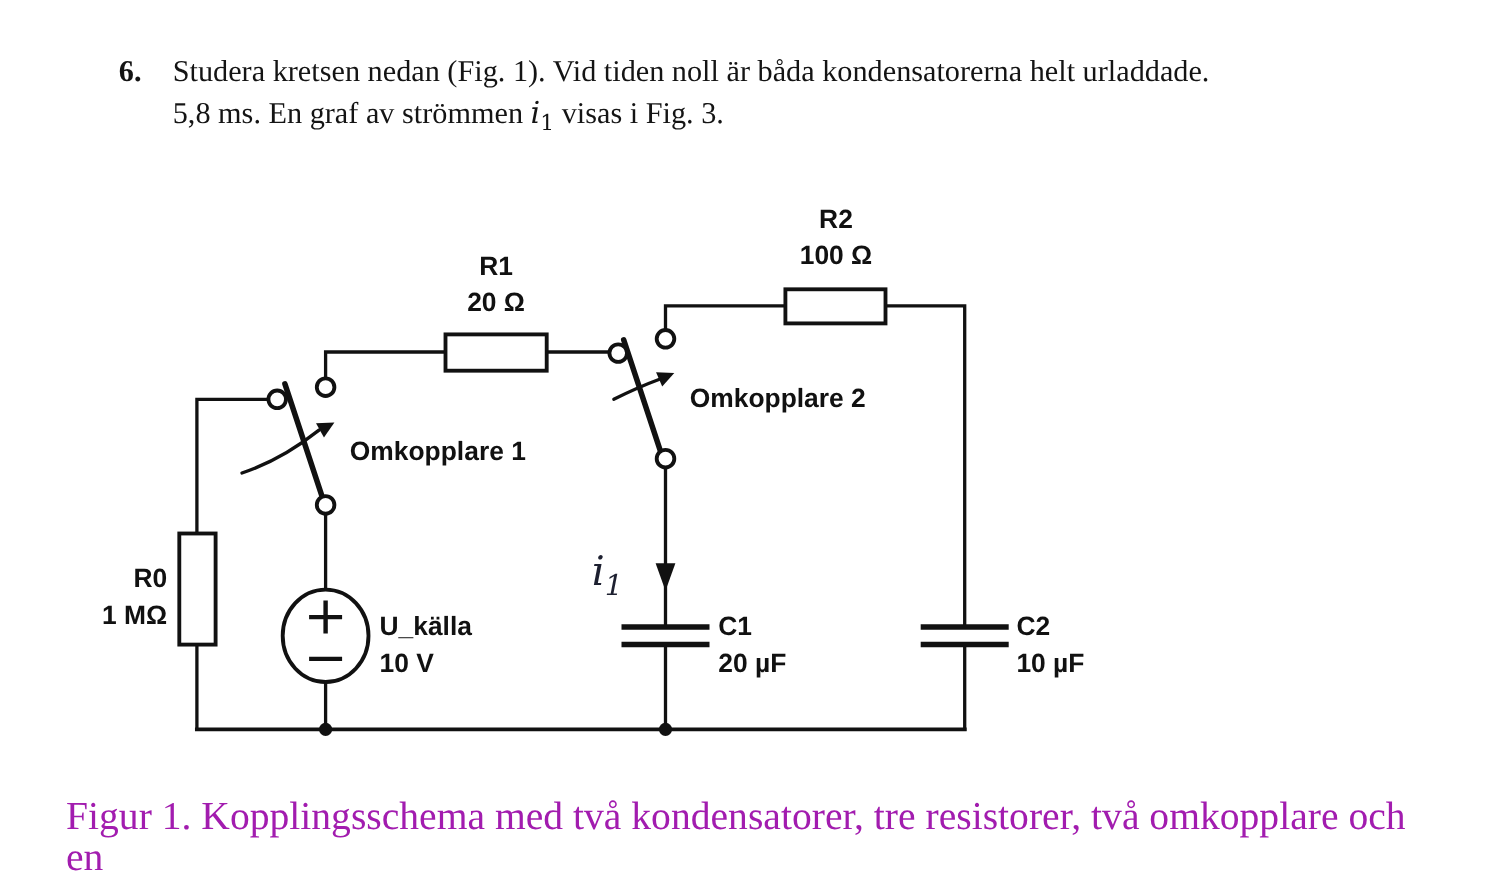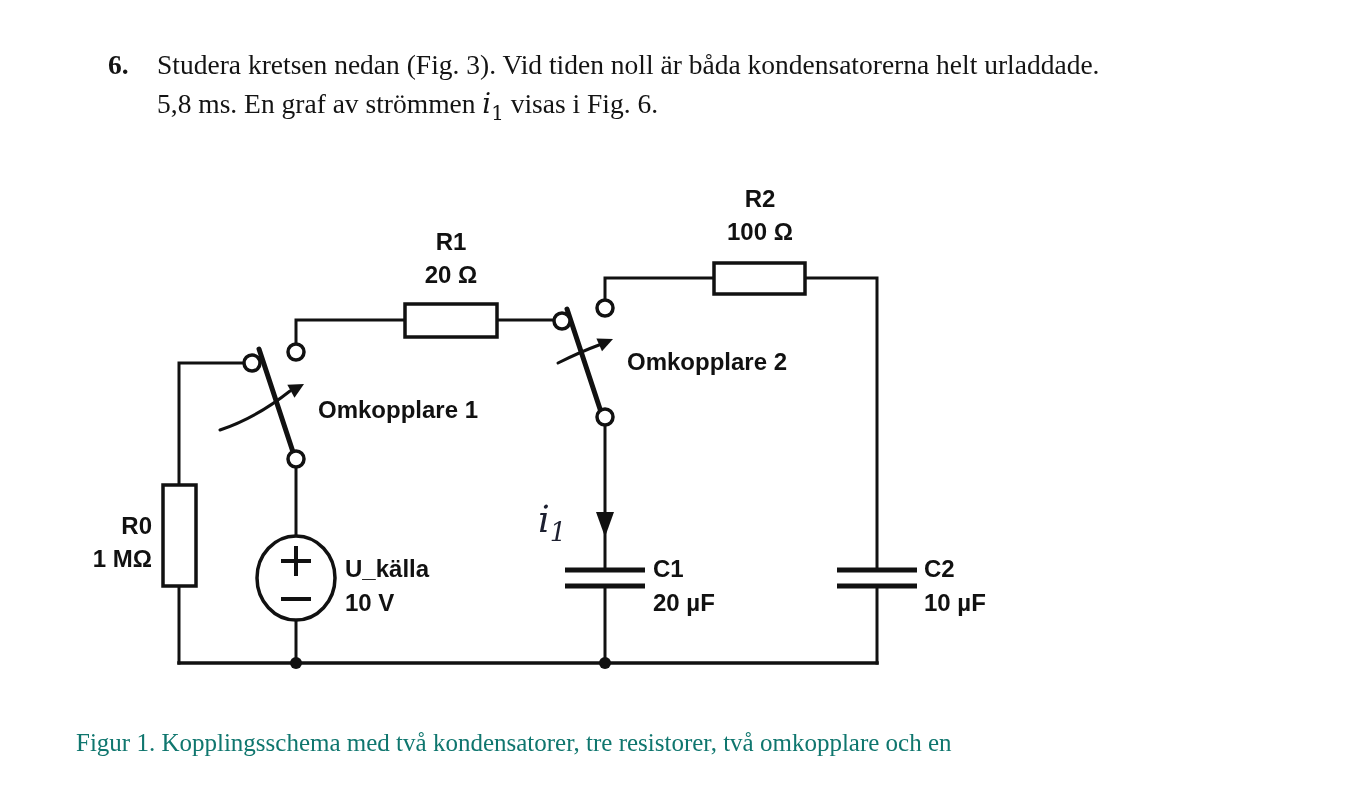--- a/index.html
+++ b/index.html
@@ -41,26 +41,26 @@
     font-style: italic;
   }
   .ivar sub {
     font-size: 0.72em;
     font-style: normal;
     line-height: 0;
   }
   
   .caption {
     position: absolute;
-    left: 76px;
+    left: 60px;
     top: 724px;
     width: 1250px;
-    font-size: 25px;
+    font-size: 36px;
     line-height: 37px;
-    color: #0f766e;
+    color: #a21caf;
   }
   
   svg.fig {
     position: absolute;
     left: 0;
     top: 0;
   }
   .wire   { stroke: #111; stroke-width: 3;   fill: none; stroke-linecap: square; }
   .rail   { stroke: #111; stroke-width: 3.5; fill: none; stroke-linecap: square; }
   .rbox   { stroke: #111; stroke-width: 3.5; fill: #fff; }
@@ -85,22 +85,22 @@
   }
 </style>
 </head>
 <body>
 
 <div class="page">
 
   <div class="problem">
     <span class="pnum">6.</span>
     <div class="ptext">
-      <div class="pline">Studera kretsen nedan (Fig. 3). Vid tiden noll är båda kondensatorerna helt urladdade.</div>
-      <div class="pline"><span>5,8 ms. En graf av strömmen </span><span class="ivar"><span>i</span><sub>1</sub></span><span> visas i Fig. 6.</span></div>
+      <div class="pline">Studera kretsen nedan (Fig. 1). Vid tiden noll är båda kondensatorerna helt urladdade.</div>
+      <div class="pline"><span>5,8 ms. En graf av strömmen </span><span class="ivar"><span>i</span><sub>1</sub></span><span> visas i Fig. 3.</span></div>
     </div>
   </div>
 
   <svg class="fig" viewBox="0 0 1362 812" width="1362" height="812">
 
     <g>
       <path class="rail" d="M 179 663 L 877 663"></path>
       <path class="wire" d="M 179 663 L 179 586"></path>
       <path class="wire" d="M 179 485 L 179 363 L 245 363"></path>
       <path class="wire" d="M 296 344 L 296 320 L 405 320"></path>

